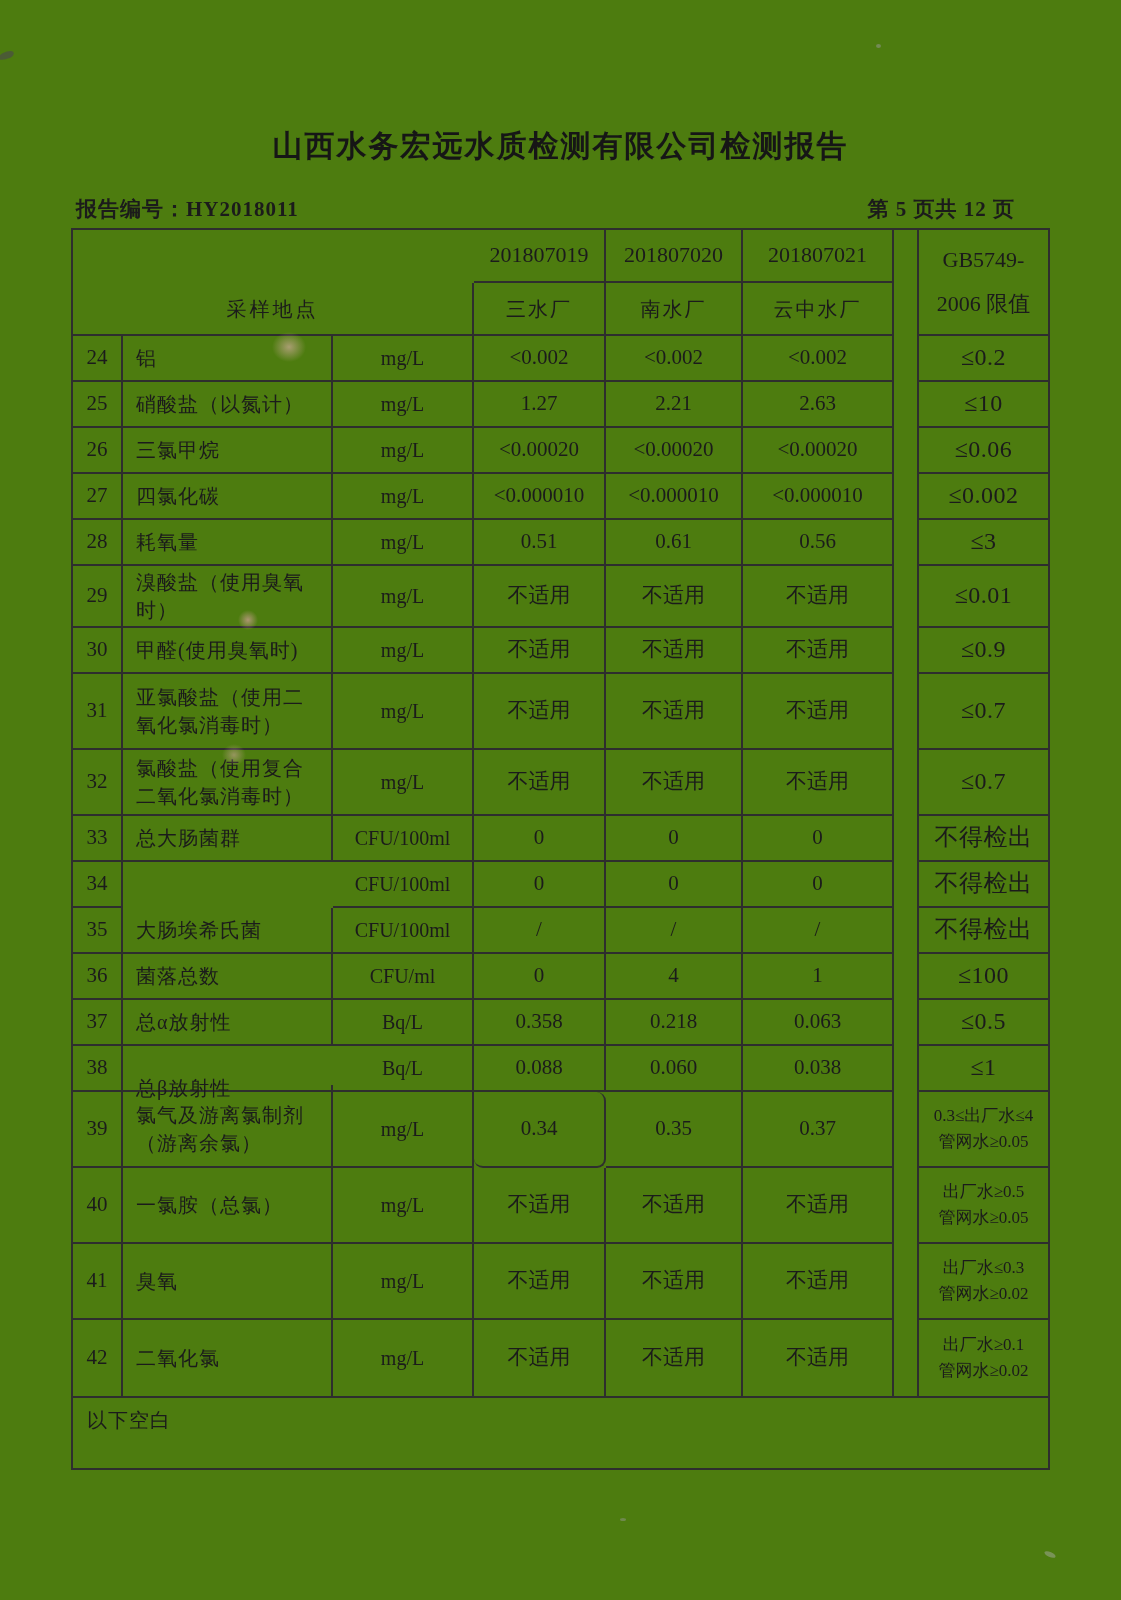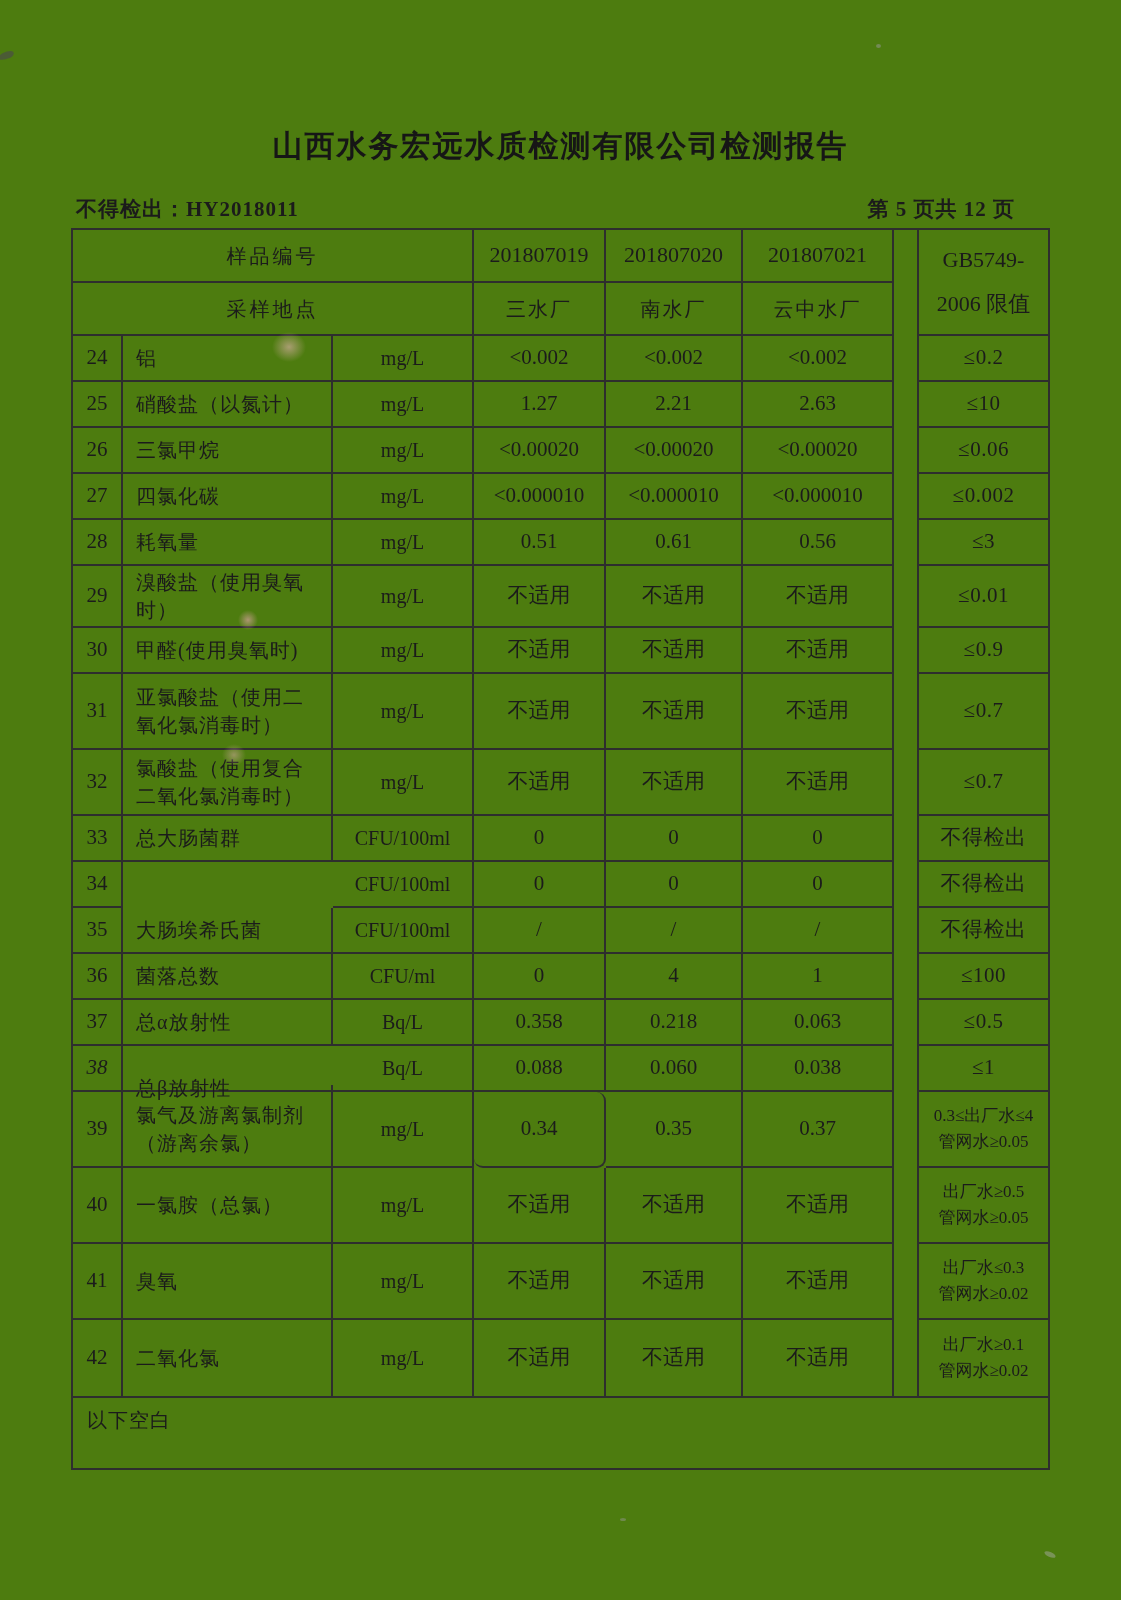--- a/index.html
+++ b/index.html
@@ -40,21 +40,21 @@
     font-size:20px;line-height:1.4;
     padding:2px 4px;
     color:#1b1b1b;
   }
   .col-no{grid-column:1;font-size:21px;}
   .col-name{grid-column:2;justify-content:flex-start;text-align:left;padding-left:13px;white-space:pre-line;letter-spacing:1px;}
   .col-unit{grid-column:3;font-size:20px;}
   .col-v1{grid-column:4;font-size:21px;}
   .col-v2{grid-column:5;font-size:21px;}
   .col-v3{grid-column:6;font-size:21px;}
-  .col-lim{grid-column:8;border-left:2px solid #2e2e2e;border-right:none;flex-direction:column;font-size:21px;letter-spacing:0.5px;}
+  .col-lim{grid-column:8;border-left:2px solid #2e2e2e;border-right:none;flex-direction:column;font-size:24px;letter-spacing:0.5px;}
   .col-lim.two-line{font-size:17px;line-height:1.55;letter-spacing:0;}
   .lim1,.lim2{display:block;text-align:center;}
   
   .hdr-label-1{grid-column:1 / span 3;grid-row:1;letter-spacing:3px;}
   .hdr-label-2{grid-column:1 / span 3;grid-row:2;letter-spacing:3px;}
   .hdr-id1{grid-column:4;grid-row:1;font-size:22px;}
   .hdr-id2{grid-column:5;grid-row:1;font-size:22px;}
   .hdr-id3{grid-column:6;grid-row:1;font-size:22px;}
   .hdr-site1{grid-column:4;grid-row:2;letter-spacing:2px;}
   .hdr-site2{grid-column:5;grid-row:2;letter-spacing:2px;}
@@ -91,27 +91,26 @@
   .smudge3{left:222px;top:744px;width:24px;height:22px;background:radial-gradient(closest-side,#f0b5bf,rgba(240,181,191,0));opacity:.45;}
 </style>
 </head>
 <body>
 
 <div class="page">
 
   <div class="doc-title">山西水务宏远水质检测有限公司检测报告</div>
 
   <div class="meta-row">
-    <span class="report-no">不得检出：HY2018011</span>
+    <span class="report-no">报告编号：HY2018011</span>
     <span class="page-indicator">第 5 页共 12 页</span>
   </div>
 
   <div class="report-table" id="grid">
 
-    <div class="cell hdr-label-1">样品编号</div>
     <div class="cell hdr-id1">201807019</div>
     <div class="cell hdr-id2">201807020</div>
     <div class="cell hdr-id3">201807021</div>
 
     <div class="cell hdr-label-2">采样地点</div>
     <div class="cell hdr-site1">三水厂</div>
     <div class="cell hdr-site2">南水厂</div>
     <div class="cell hdr-site3">云中水厂</div>
 
     <div class="cell gap-col"></div>
@@ -272,21 +271,21 @@
   <div class="cell col-name" style="grid-row: 16;">总α放射性</div>
   <div class="cell col-unit" style="grid-row: 16;">Bq/L</div>
   <div class="cell col-v1" style="grid-row: 16;">0.358</div>
   <div class="cell col-v2" style="grid-row: 16;">0.218</div>
   <div class="cell col-v3" style="grid-row: 16;">0.063</div>
   <div class="cell col-lim" style="grid-row: 16;">
     <span class="lim1">≤0.5</span>
     <span class="lim2"></span>
   </div>
 
-  <div class="cell col-no" style="grid-row: 17; font-style: italic;">38</div>
+  <div class="cell col-no" style="grid-row: 17;">38</div>
   <div class="cell col-name" style="grid-row: 17; margin-top: 39px;">总β放射性</div>
   <div class="cell col-unit" style="grid-row: 17;">Bq/L</div>
   <div class="cell col-v1" style="grid-row: 17;">0.088</div>
   <div class="cell col-v2" style="grid-row: 17;">0.060</div>
   <div class="cell col-v3" style="grid-row: 17;">0.038</div>
   <div class="cell col-lim" style="grid-row: 17;">
     <span class="lim1">≤1</span>
     <span class="lim2"></span>
   </div>
 

